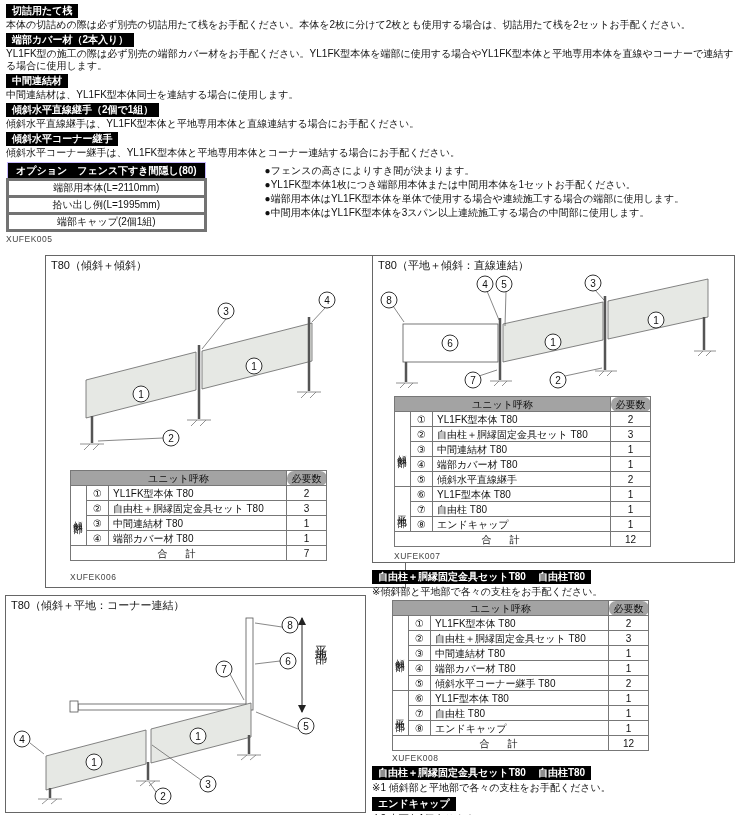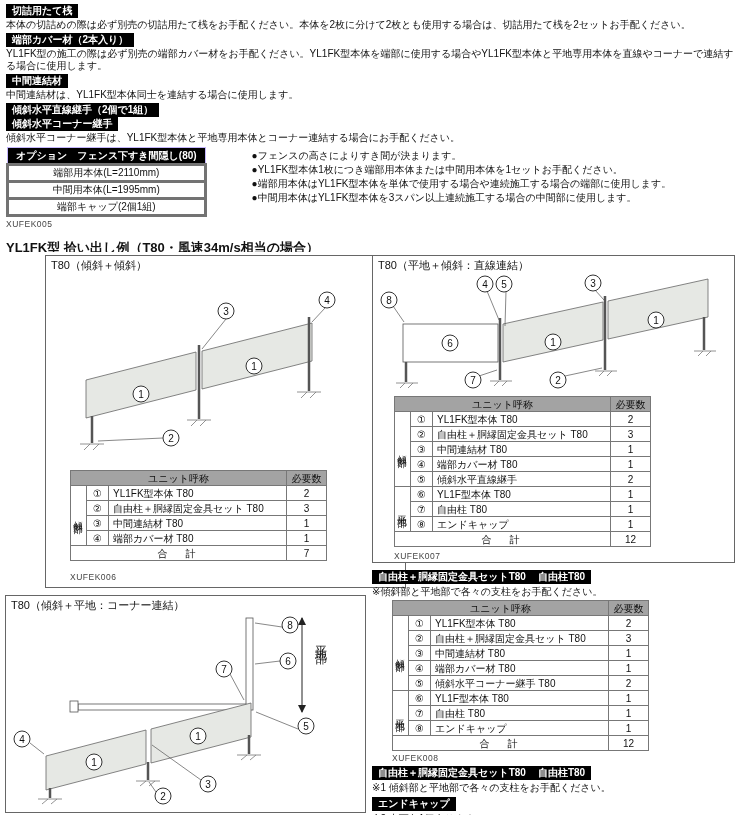--- a/index.html
+++ b/index.html
@@ -7,21 +7,21 @@
   body{font-family:"Liberation Sans","DejaVu Sans",sans-serif;color:#111;font-size:10px;}
   .page{position:relative;width:740px;height:815px;background:#fff;}
   .top{position:absolute;left:6px;top:4px;width:728px;height:248px;overflow:hidden;}
   .blabel{display:inline-block;background:#000;color:#fff;font-weight:bold;font-size:10px;line-height:14px;padding:0 6px;}
   .ntext{font-size:10px;line-height:12px;margin:1px 0 2px 0;}
   .opt-row{display:flex;margin-top:3px;}
   .opt{border-collapse:collapse;}
   .opt th{background:#000;color:#fff;font-size:10px;font-weight:bold;border:1px solid #c4b5fd;padding:1px 8px;line-height:13px;}
   .opt td{border:3px solid #737373;font-size:10px;text-align:center;padding:1px 8px;line-height:12px;}
   .ref{font-size:8.5px;color:#444;margin-top:2px;letter-spacing:.5px;}
-  .bullets{margin-left:45px;margin-top:2px;}
+  .bullets{margin-left:58px;margin-top:2px;}
   .bullet{font-size:10px;line-height:14px;}
   .sec-title{font-size:13px;font-weight:bold;margin-top:10px;}
   .box{position:absolute;border:1px solid #666;background:#fff;}
   #box1{left:5px;top:255px;width:361px;height:333px;margin-left:40px;}
   #box2{left:372px;top:255px;width:363px;height:308px;}
   #box3{left:5px;top:595px;width:361px;height:218px;}
   .box-title{font-size:11px;padding:3px 5px 0 5px;line-height:13px;}
   .diag-wrap{position:relative;}
   .panel{fill:#e6e8e4;stroke:#666;stroke-width:.8;}
   .panel-light{fill:#fff;stroke:#555;stroke-width:.8;}
@@ -32,21 +32,21 @@
   .callout text{font-size:10px;fill:#111;text-anchor:middle;}
   .arrow-line{stroke:#222;stroke-width:1;}
   .arrow-head{fill:#222;}
   .flat-label{position:absolute;writing-mode:vertical-rl;text-orientation:upright;font-size:12px;letter-spacing:3px;color:#111;}
   .unit-table{border-collapse:collapse;font-size:10px;background:#fff;}
   .unit-table th,.unit-table td{border:1px solid #777;padding:0 2px;height:15px;line-height:13px;}
   .unit-table th{background:#a3a3a3;font-weight:normal;text-align:center;}
   td.grp{width:15px;writing-mode:vertical-rl;text-orientation:upright;text-align:center;letter-spacing:1px;padding:2px 1px;font-size:9.5px;}
   td.no{width:22px;text-align:center;}
   td.nm{width:178px;text-align:left;padding:0 4px;}
-  th.qtyh,td.qtyc{width:40px;text-align:center;}
+  th.qtyh,td.qtyc{width:40px;text-align:center;border-radius:7px;}
   tr.total td.ttl{text-align:center;letter-spacing:4px;}
   #box1 .unit-table{position:absolute;left:24px;top:214px;}
   #box1 .ref{position:absolute;left:24px;top:314px;}
   #box2 .unit-table{position:absolute;left:21px;top:140px;}
   #box2 .ref{position:absolute;left:21px;top:293px;}
   #mid-labels{position:absolute;left:372px;top:567px;width:363px;}
   #mid-labels .note,.noteline{font-size:10px;line-height:13px;margin-top:1px;}
   #tbl3-area{position:absolute;left:372px;top:600px;width:363px;}
   #tbl3-area .unit-table{margin-left:20px;}
   #tbl3-area .ref{margin-left:20px;}
@@ -66,38 +66,39 @@
     <div class="note-group">
       <div><span class="blabel">端部カバー材（2本入り）</span></div>
       <div class="ntext">YL1FK型の施工の際は必ず別売の端部カバー材をお手配ください。YL1FK型本体を端部に使用する場合やYL1FK型本体と平地専用本体を直線やコーナーで連結する場合に使用します。</div>
     </div>
     <div class="note-group">
       <div><span class="blabel">中間連結材</span></div>
       <div class="ntext">中間連結材は、YL1FK型本体同士を連結する場合に使用します。</div>
     </div>
     <div class="note-group">
       <div><span class="blabel">傾斜水平直線継手（2個で1組）</span></div>
+      <div class="ntext">傾斜水平直線継手は、YL1FK型本体と平地専用本体と直線連結する場合にお手配ください。</div>
     </div>
     <div class="note-group">
       <div><span class="blabel">傾斜水平コーナー継手</span></div>
       <div class="ntext">傾斜水平コーナー継手は、YL1FK型本体と平地専用本体とコーナー連結する場合にお手配ください。</div>
     </div>
 
     <div class="opt-row">
       <div class="opt-col">
         <table class="opt">
           <tbody>
               <tr>
                 <th>オプション　フェンス下すき間隠し(80)</th>
               </tr>
           <tr>
                 <td>端部用本体(L=2110mm)</td>
               </tr>
           <tr>
-                <td>中間用本体(L=1995mm)</td>
+                <td>拾い出し例(L=1995mm)</td>
               </tr>
           <tr>
                 <td>端部キャップ(2個1組)</td>
               </tr>
         </tbody>
           </table>
         <div class="ref">XUFEK005</div>
       </div>
       <div class="bullets">
         <div class="bullet">●フェンスの高さによりすき間が決まります。</div>

